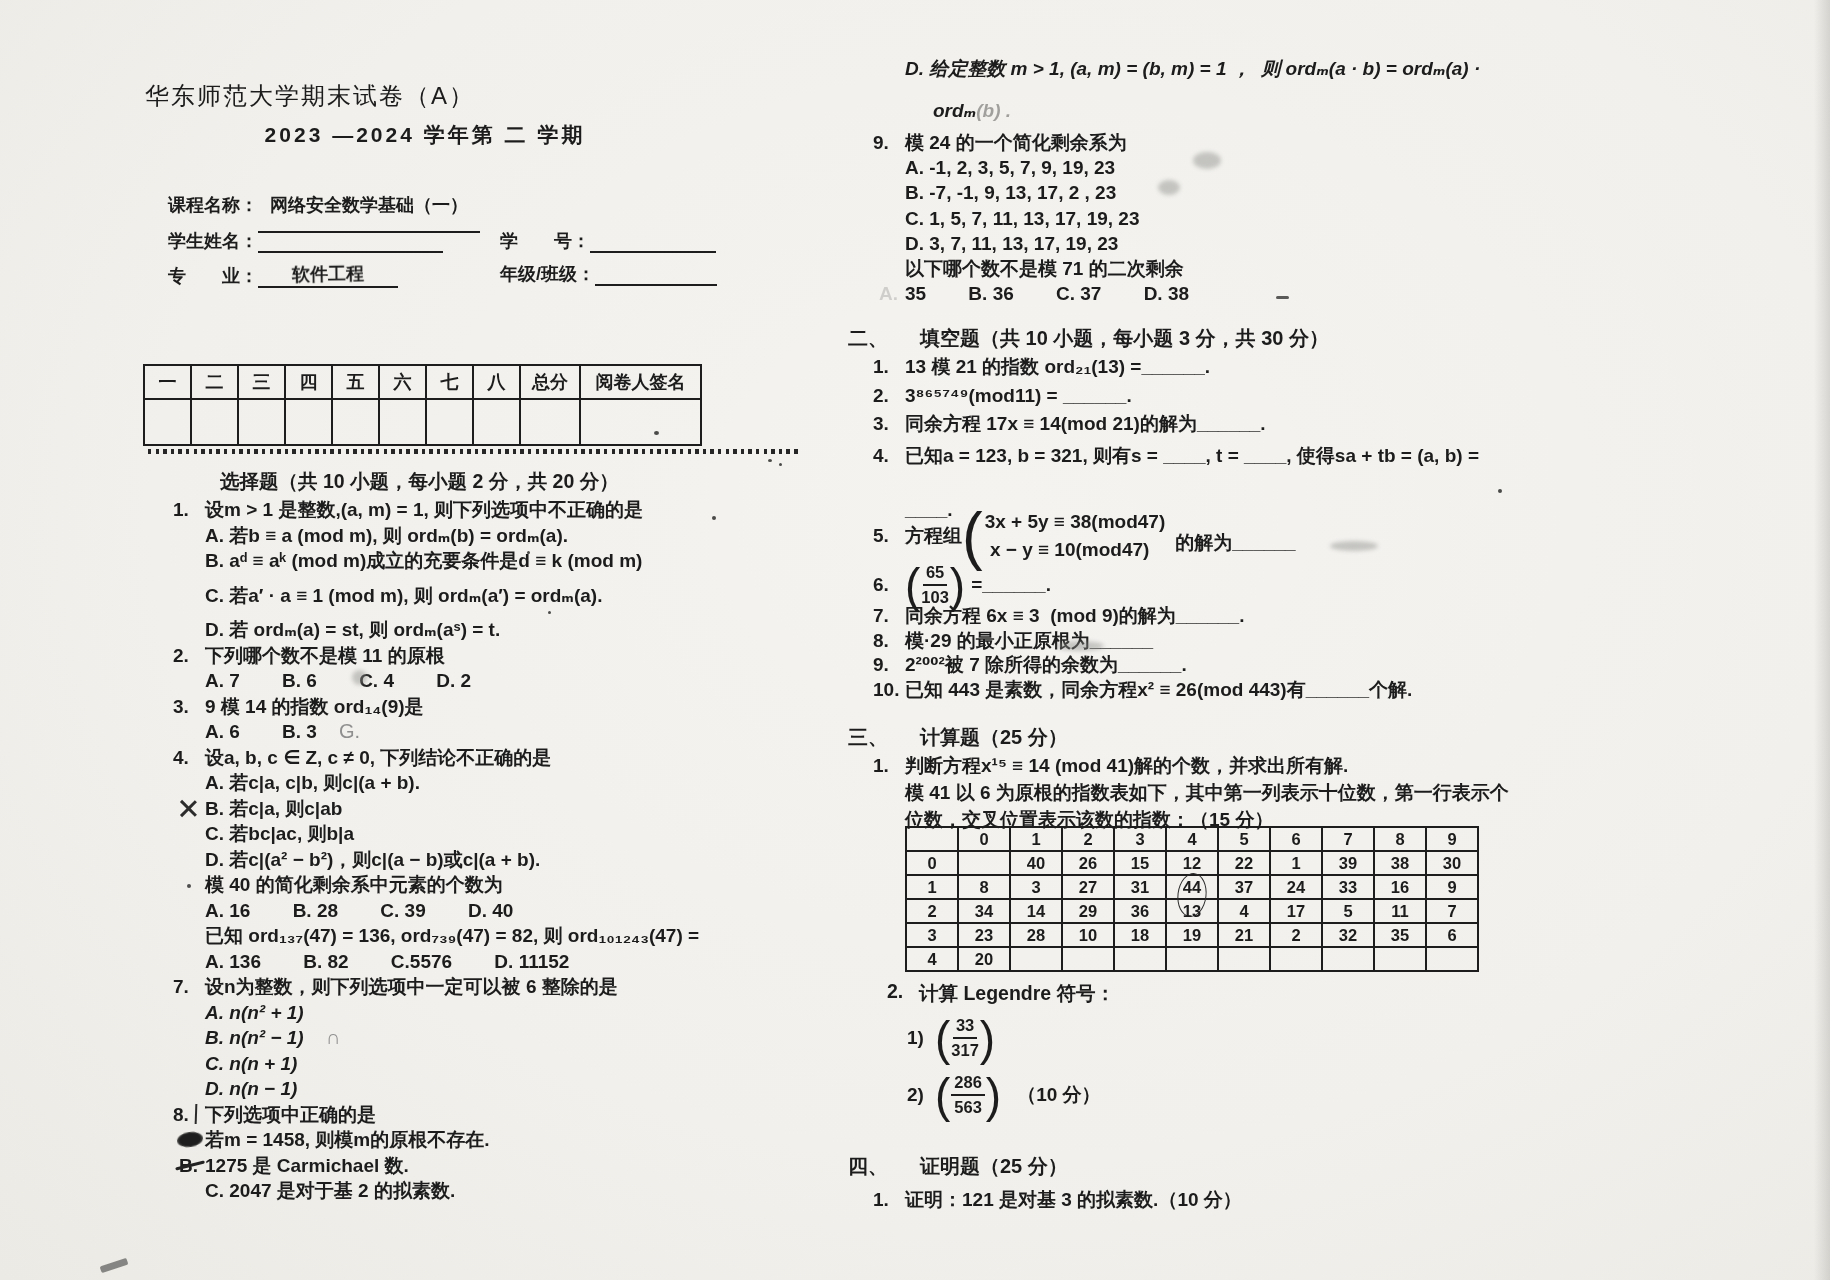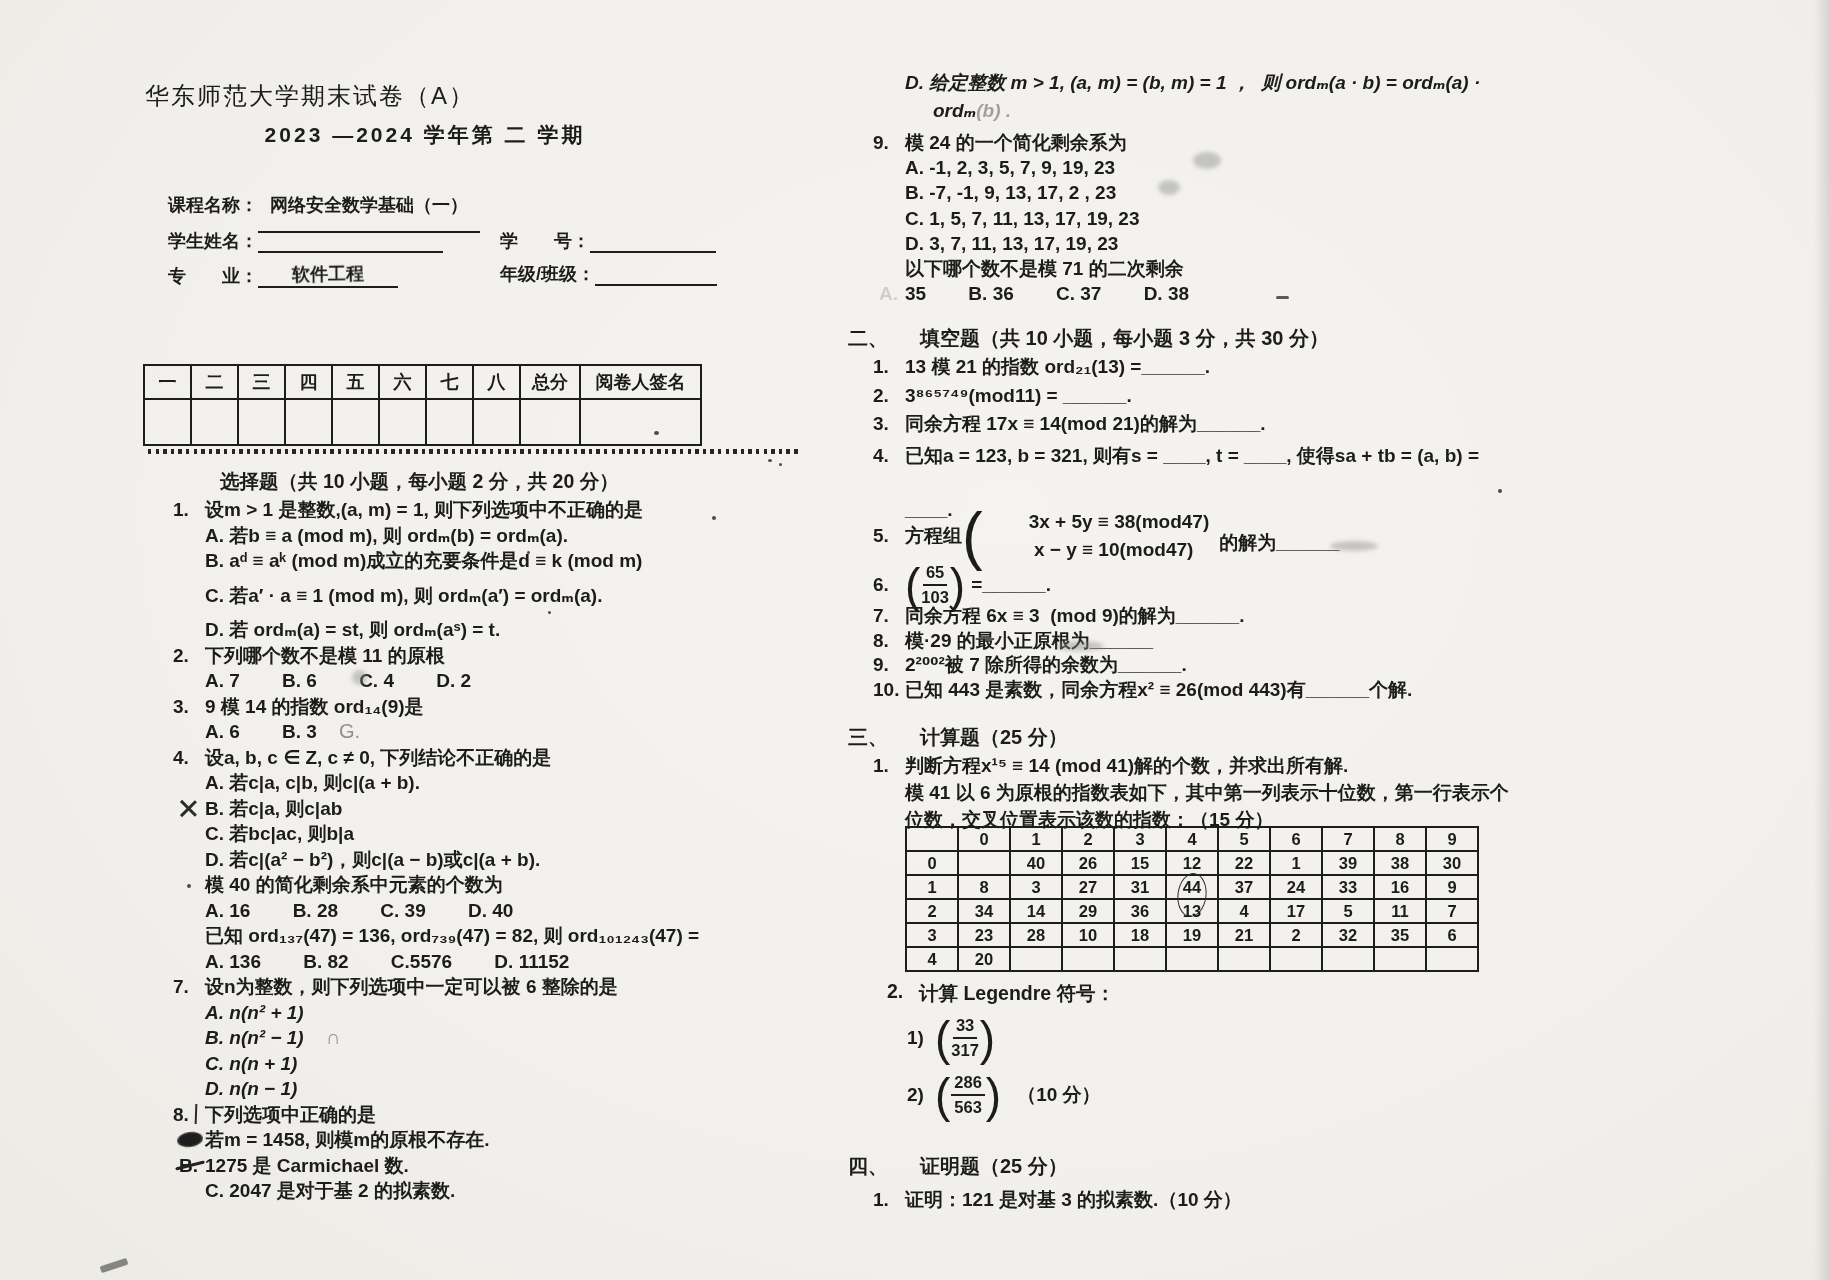--- a/index.html
+++ b/index.html
@@ -49,38 +49,38 @@
   .mark.x-cross::before{transform:rotate(45deg);}
   .mark.x-cross::after{transform:rotate(-45deg);}
   .mark.scribble{left:32px;top:5px;width:26px;height:15px;background:radial-gradient(ellipse,#1d1d1d 55%,rgba(30,30,30,.4));border-radius:50%;transform:rotate(-8deg);filter:blur(.5px);}
   .mark.b-strike{left:34px;top:0;font-weight:700;}
   .mark.b-strike::after{content:'';position:absolute;left:-4px;top:11px;width:30px;height:2.6px;background:#222;transform:rotate(-14deg);border-radius:2px;}
   .mark.vbar{left:50px;top:2px;width:2.4px;height:20px;background:#2a2a2a;transform:rotate(2deg);}
   .mark.ghost{left:34px;top:0;color:#1c1c1c;opacity:.16;font-weight:700;}
   .mark.ghost-dot{left:42px;top:12px;width:4px;height:4px;border-radius:50%;background:#4d4d4d;}
 
   
-  .r-dline1{left:845px;top:70px;width:720px;}
+  .r-dline1{left:845px;top:56px;width:720px;}
   .r-dline2{left:845px;top:98px;}
   .r-dline2 .line{padding-left:88px;font-style:italic;}
   .faint{opacity:.38;}
   .r-q9{left:845px;top:130px;width:700px;}
   .r-q9 .line{height:25.2px;line-height:25.2px;}
 
   .sec-head{font-size:20px;font-weight:700;}
   .sec-head .sn{display:inline-block;width:72px;}
   .r-s2head{left:848px;top:325px;}
   .r-fills{left:845px;top:353px;width:700px;}
   .r-fills .line{height:28.5px;line-height:28.5px;}
   .r-f4{left:845px;top:443px;width:720px;}
   .r-f4 .line2{margin-top:28px;}
   .r-f5{left:845px;top:505px;display:flex;align-items:center;padding-left:60px;font-weight:700;font-size:19px;}
   .r-f5 .num,.r-f6 .num,.leg-item .lbl{position:absolute;left:28px;font-size:19px;font-weight:700;}
   .brace{font-size:62px;font-weight:400;line-height:1;transform:scaleY(1.05);margin-right:2px;}
-  .eqs{display:flex;flex-direction:column;gap:2px;margin-left:44px;}
+  .eqs{display:flex;flex-direction:column;gap:2px;}
   .eqs .t{font-size:19px;line-height:26px;white-space:pre;}
   .f5suffix{margin-left:10px;margin-top:14px;}
   .r-f6{left:845px;top:562px;display:flex;align-items:center;padding-left:60px;font-weight:700;font-size:19px;}
   .bigp{font-size:46px;font-weight:400;line-height:1;transform:scaleY(1.05);}
   .frac{display:inline-flex;flex-direction:column;align-items:center;font-size:16.5px;font-weight:700;line-height:1.25;margin:0 1px;}
   .frac .fn{padding:0 3px 1px;border-bottom:2.2px solid #1d1d1d;}
   .frac .fd{padding-top:1px;}
   .f6suffix{margin-left:6px;}
   .r-fills2{left:845px;top:604px;width:700px;}
   .r-fills2 .line{height:24.6px;line-height:24.6px;}

